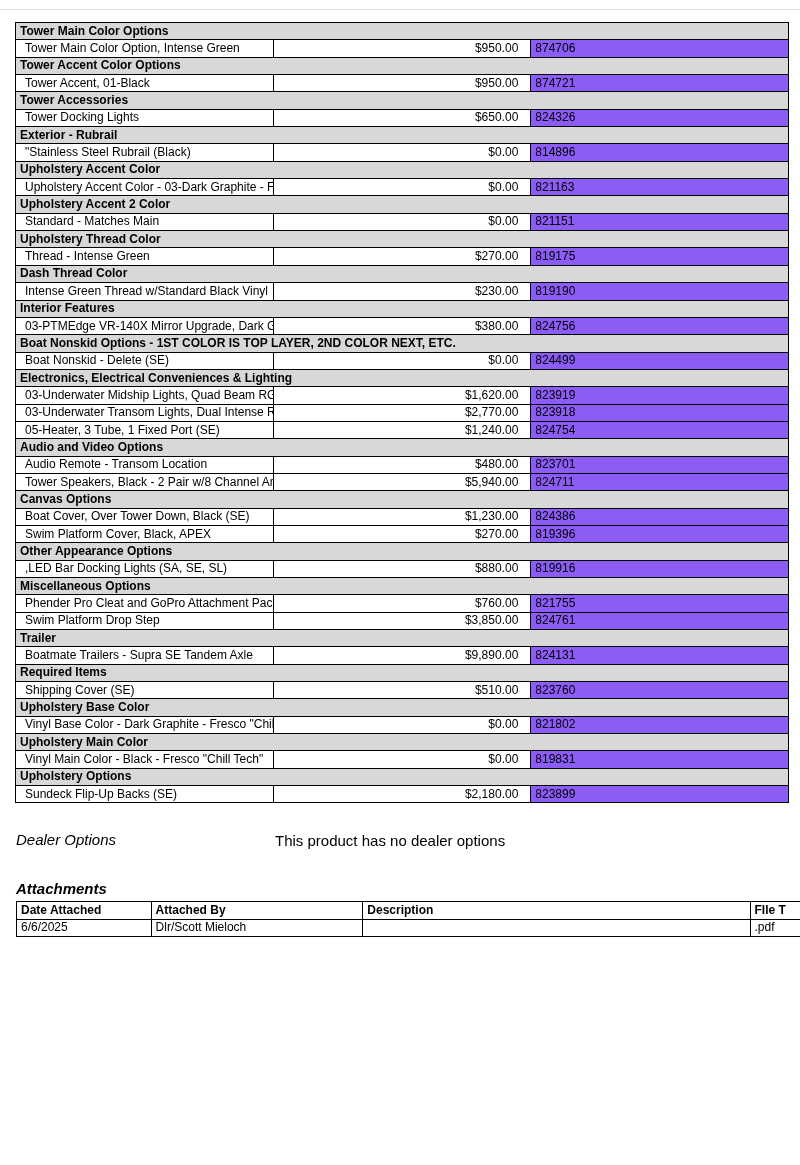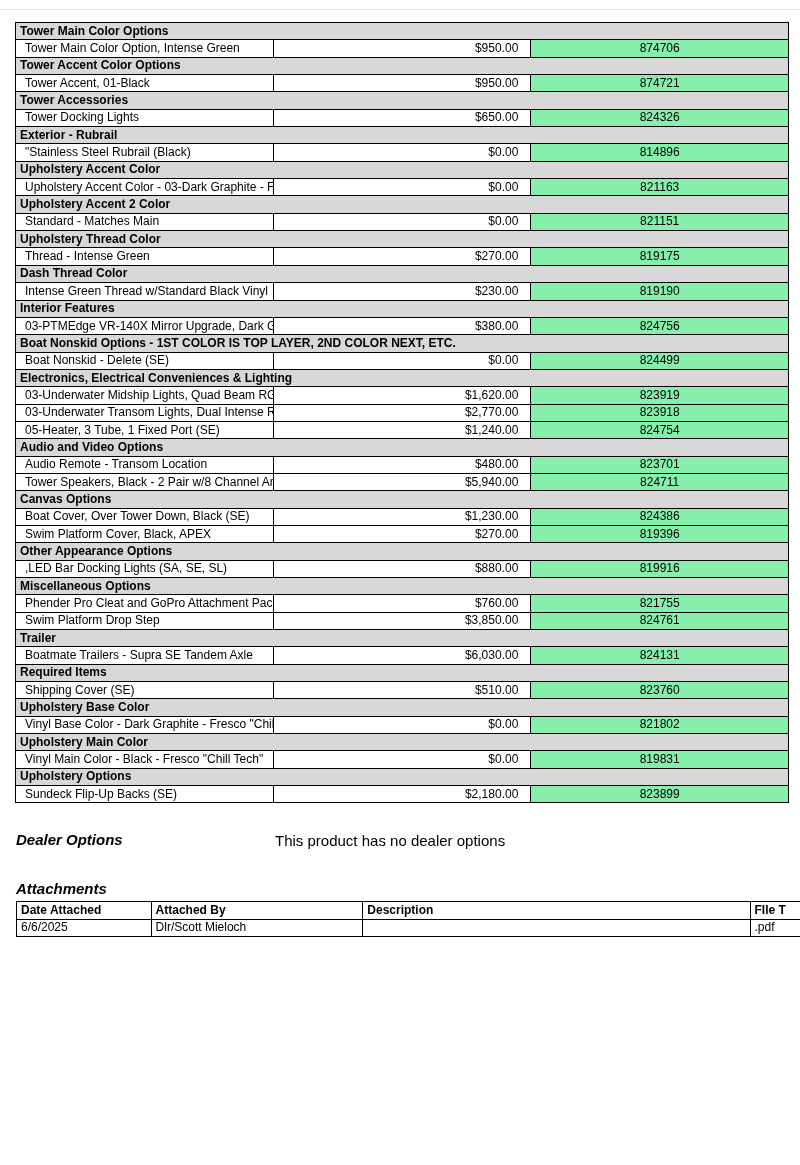--- a/index.html
+++ b/index.html
@@ -36,26 +36,26 @@
     white-space: nowrap;
     overflow: hidden;
   }
   table.options td.sec {
     background: #d8d8d8;
     font-weight: bold;
     padding-left: 4px;
   }
   table.options td.desc { width: 550px; padding-left: 9px; background: #fff; }
   table.options td.price { width: 98px; text-align: right; padding-right: 12px; background: #fff; }
-  table.options td.num { width: 126px; text-align: center; background: #86efac; }
+  table.options td.num { width: 126px; text-align: left; background: #8b5cf6; }
 
   
   .dealer-heading {
     position: absolute; left: 16px; top: 831px;
-    font-size: 15px; font-weight: bold; font-style: italic;
+    font-size: 15px; font-weight: normal; font-style: italic;
   }
   .dealer-message {
     position: absolute; left: 275px; top: 832px;
     font-size: 15px;
   }
 
   
   .attachments-heading {
     position: absolute; left: 16px; top: 880px;
     font-size: 15px; font-weight: bold; font-style: italic;
@@ -236,21 +236,21 @@
         <tr>
           <td class="desc">Swim Platform Drop Step</td>
           <td class="price">$3,850.00</td>
           <td class="num">824761</td>
         </tr>
         <tr>
           <td class="sec" colspan="3">Trailer</td>
         </tr>
         <tr>
           <td class="desc">Boatmate Trailers - Supra SE Tandem Axle</td>
-          <td class="price">$6,030.00</td>
+          <td class="price">$9,890.00</td>
           <td class="num">824131</td>
         </tr>
         <tr>
           <td class="sec" colspan="3">Required Items</td>
         </tr>
         <tr>
           <td class="desc">Shipping Cover (SE)</td>
           <td class="price">$510.00</td>
           <td class="num">823760</td>
         </tr>

